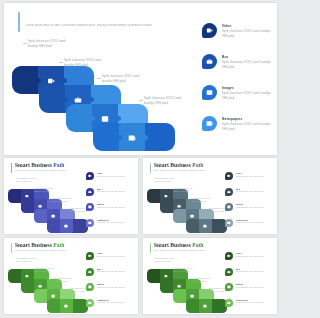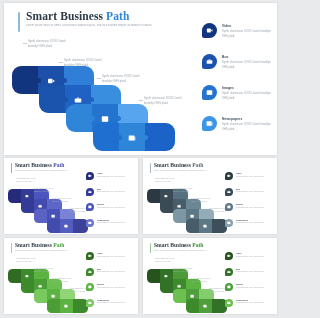--- a/index.html
+++ b/index.html
@@ -128,24 +128,20 @@
   .t-ldesc{position:absolute;left:11px;top:3.6px;width:33px;font-size:1.6px;color:#a7aeb5;line-height:1.7;}
 </style>
 </head>
 <body>
 
 <div class="page">
 
   <div class="hero">
 
     <div class="accent-bar"></div>
-    <div class="hero-title">
-      <span>Smart Business</span>
-      <span class="hl">Path</span>
-    </div>
     <div class="hero-sub">Lorem ipsum dolor sit amet, consectetur adipiscing elit, sed do eiusmod tempor incididunt ut labore.</div>
 
     <div class="stair" id="stair">
         <div class="step" style="left: 8px; top: 63px;">
           <div class="seg l" style="background: rgb(18, 53, 127);"></div>
           <div class="seg m" style="background: rgb(27, 79, 168);"></div>
           <div class="seg r" style="background: rgb(47, 127, 217);"></div>
           <div class="notch" style="left: 23.5px; background: rgb(18, 53, 127);"></div>
           <div class="notch" style="left: 49.5px; background: rgb(27, 79, 168);"></div>
           <div class="step-icon">

